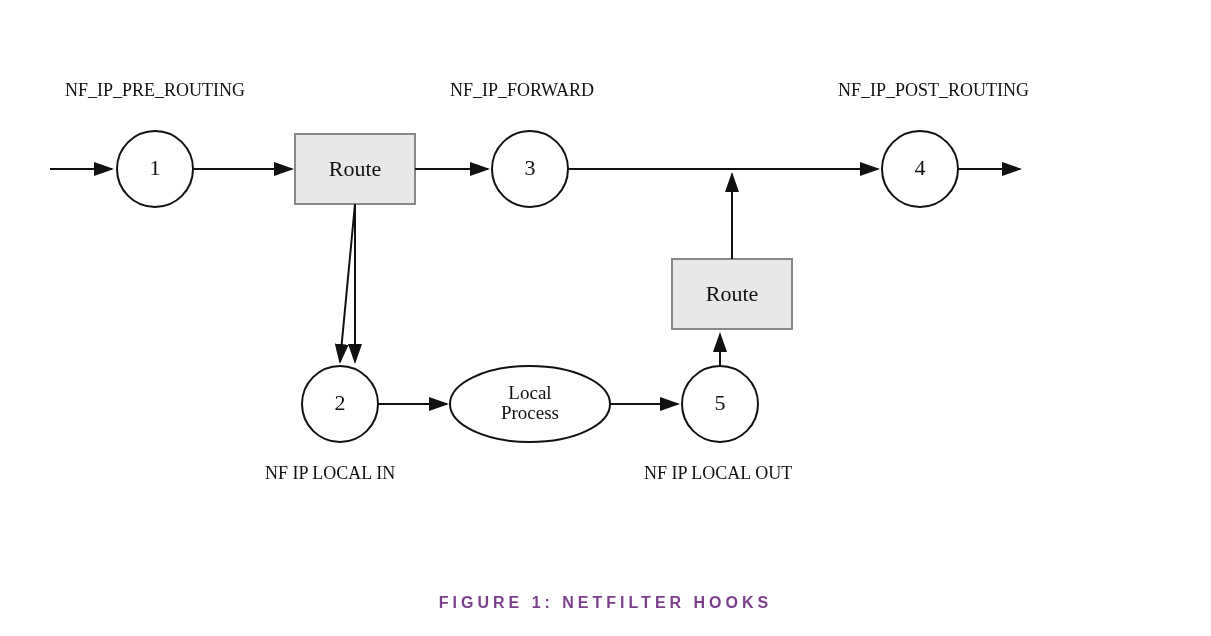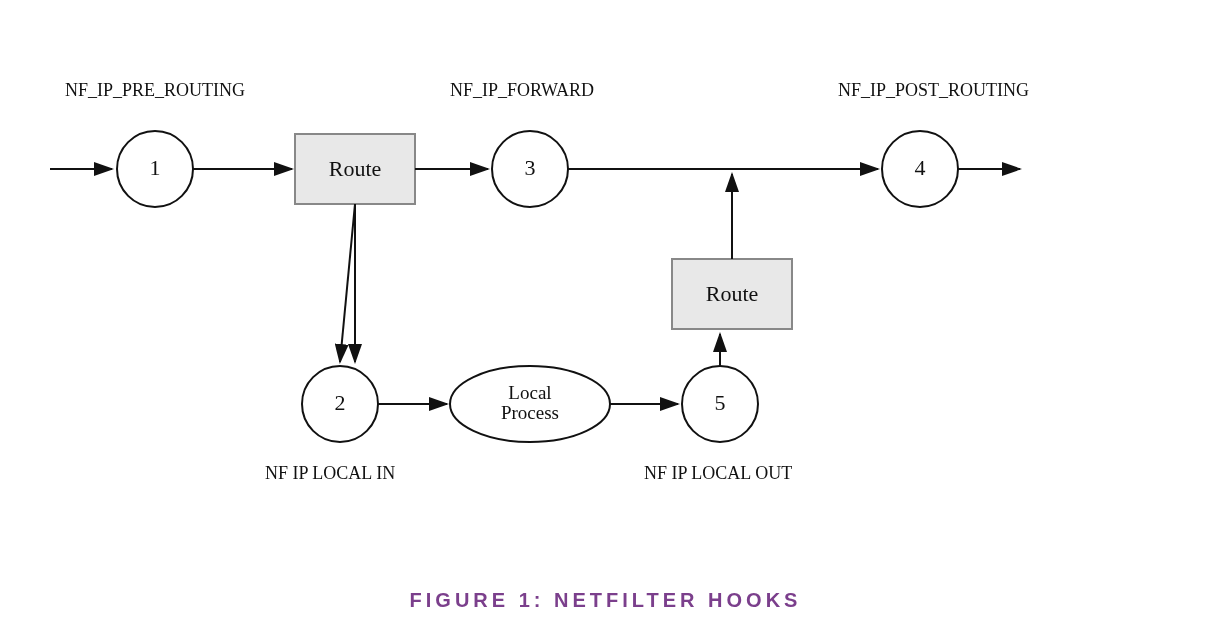--- a/index.html
+++ b/index.html
@@ -27,21 +27,21 @@
       height: 636px;
     }
 
     .figure-caption {
       position: absolute;
       bottom: 40px;
       left: 0;
       right: 0;
       text-align: center;
       font-family: Arial, Helvetica, sans-serif;
-      font-size: 20px;
+      font-size: 16px;
       font-weight: bold;
       letter-spacing: 4px;
       color: #7B3F8C;
     }
   </style>
 </head>
 <body>
 
 <div class="diagram-container">
   <svg viewBox="0 0 1211 600">

